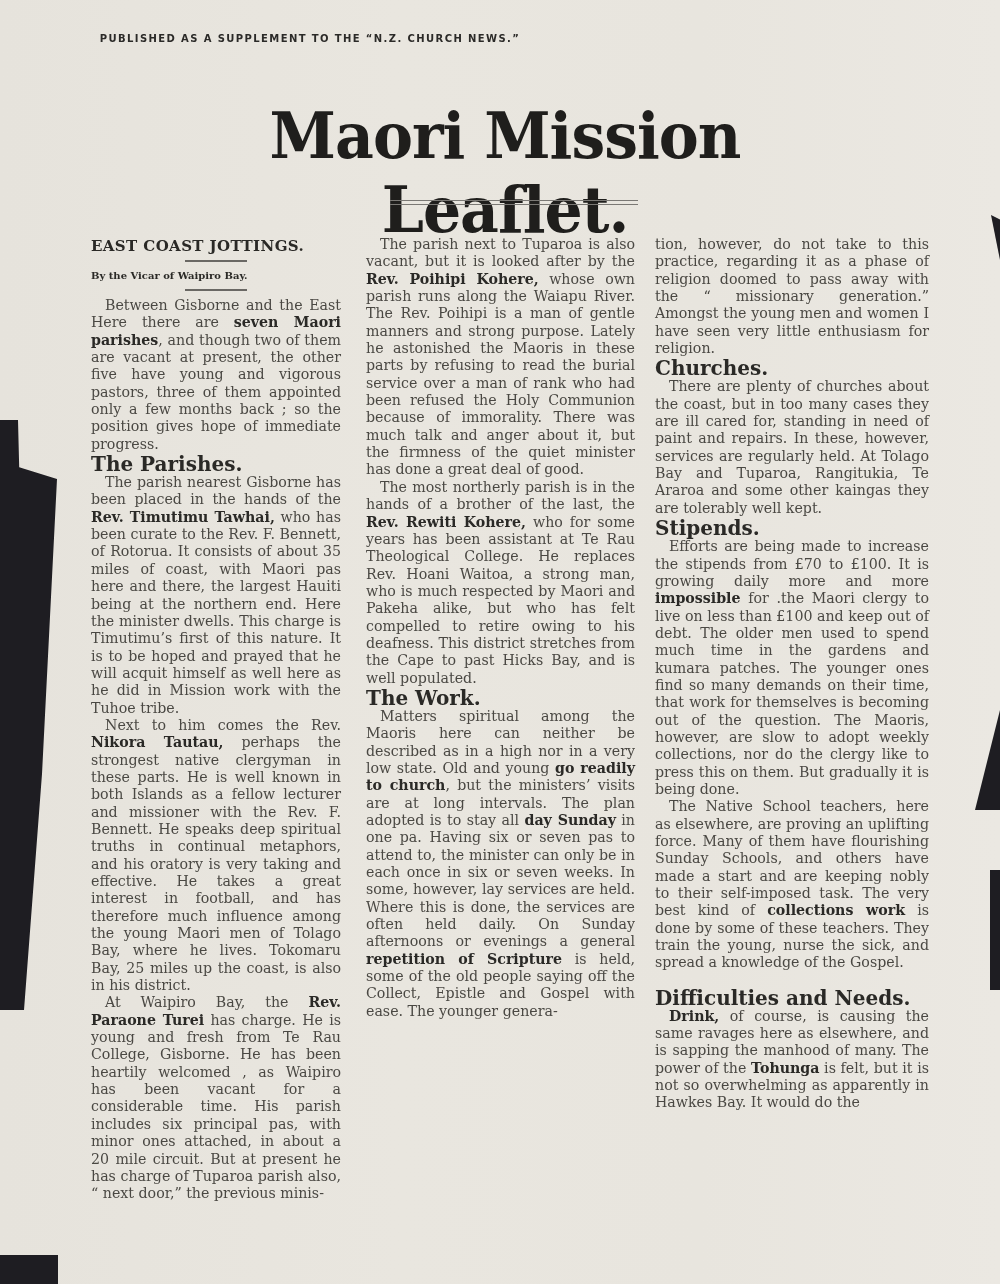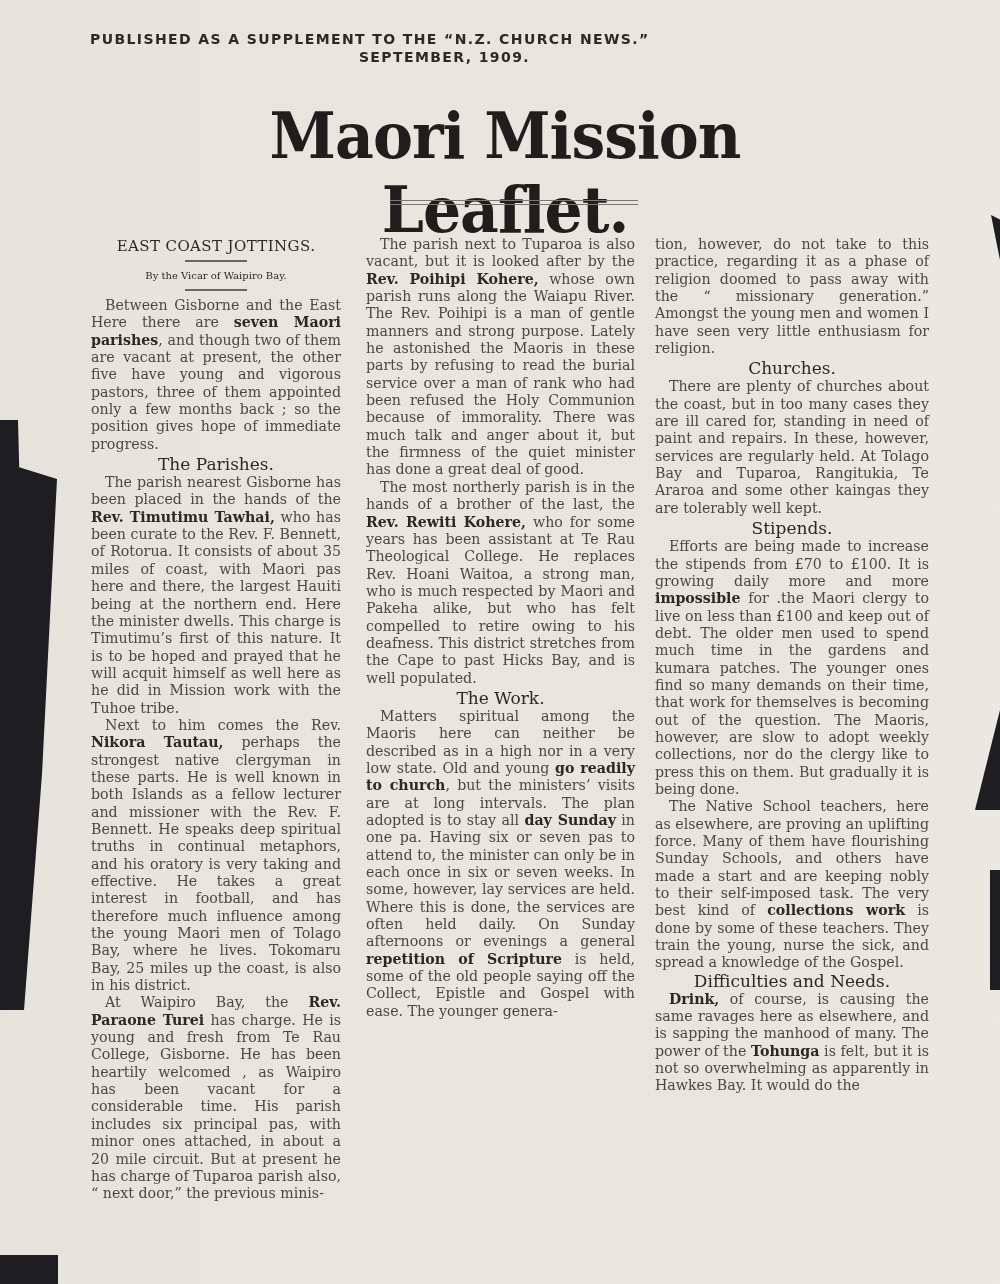--- a/index.html
+++ b/index.html
@@ -20,22 +20,22 @@
   .tear-left-2 { left: 0; top: 1255px; width: 58px; height: 29px; }
   .tear-right-1 { left: 985px; top: 215px; width: 15px; height: 45px;
     clip-path: polygon(40% 0, 100% 10%, 100% 100%); }
   .tear-right-2 { left: 975px; top: 710px; width: 25px; height: 100px;
     clip-path: polygon(100% 0, 100% 100%, 0 100%); }
   .tear-right-3 { left: 990px; top: 870px; width: 10px; height: 120px; }
 
   .supplement {
     position: absolute; left: 90px; top: 30px; width: 440px;
     font-family: "DejaVu Sans", "Liberation Sans", sans-serif;
-    font-size: 14px; font-weight: bold; letter-spacing: 1.4px;
-    text-align: right; line-height: 18px; color: #2b2a28;
+    font-size: 10px; font-weight: bold; letter-spacing: 1.4px;
+    text-align: center; line-height: 18px; color: #2b2a28;
   }
   .supplement div { white-space: nowrap; }
 
   .masthead {
     position: absolute; left: 195px; top: 103px; width: 620px; text-align: center;
     font-family: "DejaVu Serif", "Liberation Serif", serif;
     font-size: 60px; font-weight: bold; letter-spacing: -1px;
     color: #1f1e1c; transform: scaleY(1.05);
   }
   .masthead-rule {
@@ -49,41 +49,40 @@
     color: #4a4843;
   }
   .col1 { left: 91px; width: 250px; }
   .col2 { left: 366px; width: 269px; }
   .col3 { left: 655px; width: 274px; }
 
   .col p { margin: 0; text-indent: 14px; }
   .col p.noindent { text-indent: 0; }
   .col b { color: #2a2926; font-weight: bold; }
   .col h2, .col h3 {
-    margin: 0; text-align: center; font-weight: normal; color: #2a2926;
+    margin: 0; text-align: left; font-weight: bold; color: #2a2926;
   }
   .col h2 { font-size: 15px; letter-spacing: 0.4px; line-height: 20px; margin-bottom: 3px; }
-  .col h3 { font-size: 17px; line-height: 19px; }
+  .col h3 { font-size: 20px; line-height: 19px; }
   .col h3.byline { font-size: 10px; margin: 4px 0; }
   .short-rule { width: 62px; height: 0; border-top: 2px solid #6a6864; margin: 4px auto; }
   .col h3.sub { margin-top: 2px; }
 </style>
 </head>
 <body>
 
 <div class="paper">
   <div class="tear tear-left-1"></div>
   <div class="tear tear-left-2"></div>
   <div class="tear tear-right-1"></div>
   <div class="tear tear-right-2"></div>
   <div class="tear tear-right-3"></div>
 
   <div class="supplement">
     <div>PUBLISHED AS A SUPPLEMENT TO THE “N.Z. CHURCH NEWS.”</div>
-    <div>SEPTEMBER, 1909.</div>
   </div>
 
   <div class="masthead">Maori Mission Leaflet.</div>
   <div class="masthead-rule"></div>
 
   <div class="col col1">
     <h2>EAST COAST JOTTINGS.</h2>
     <div class="short-rule"></div>
     <h3 class="byline">By the Vicar of Waipiro Bay.</h3>
     <div class="short-rule"></div>
@@ -101,16 +100,16 @@
     <p><span>Matters spiritual among the Maoris here can neither be described as in a high nor in a very low state. Old and young </span><b>go readily to church</b><span>, but the ministers’ visits are at long intervals. The plan adopted is to stay all </span><b>day Sunday</b><span> in one pa. Having six or seven pas to attend to, the minister can only be in each once in six or seven weeks. In some, however, lay services are held. Where this is done, the services are often held daily. On Sunday afternoons or evenings a general </span><b>repetition of Scripture</b><span id="workg"> is held, some of the old people saying off the Collect, Epistle and Gospel with ease. The younger genera-</span></p>
   </div>
 
   <div class="col col3">
     <p class="noindent" id="col3-cont">tion, however, do not take to this practice, regarding it as a phase of religion doomed to pass away with the “ missionary generation.” Amongst the young men and women I have seen very little enthusiasm for religion.</p>
     <h3 class="sub">Churches.</h3>
     <p>There are plenty of churches about the coast, but in too many cases they are ill cared for, standing in need of paint and repairs. In these, however, services are regularly held. At Tolago Bay and Tuparoa, Rangitukia, Te Araroa and some other kaingas they are tolerably well kept.</p>
     <h3 class="sub">Stipends.</h3>
     <p><span>Efforts are being made to increase the stipends from £70 to £100. It is growing daily more and more </span><b>impossible</b><span> for .the Maori clergy to live on less than £100 and keep out of debt. The older men used to spend much time in the gardens and kumara patches. The younger ones find so many demands on their time, that work for themselves is becoming out of the question. The Maoris, however, are slow to adopt weekly collections, nor do the clergy like to press this on them. But gradually it is being done.</span></p>
     <p><span>The Native School teachers, here as elsewhere, are proving an uplifting force. Many of them have flourishing Sunday Schools, and others have made a start and are keeping nobly to their self-imposed task. The very best kind of </span><b>collections work</b><span> is done by some of these teachers. They train the young, nurse the sick, and spread a knowledge of the Gospel.</span></p>
-    <h3 class="sub" style="margin-top:0">Difficulties and Needs.</h3>
+    <h3 class="sub" style="margin-top:17px">Difficulties and Needs.</h3>
     <p><b>Drink,</b><span> of course, is causing the same ravages here as elsewhere, and is sapping the manhood of many. The power of the </span><b>Tohunga</b><span> is felt, but it is not so overwhelming as apparently in Hawkes Bay. It would do the</span></p>
   </div>
 </div>
 
 </body></html>

